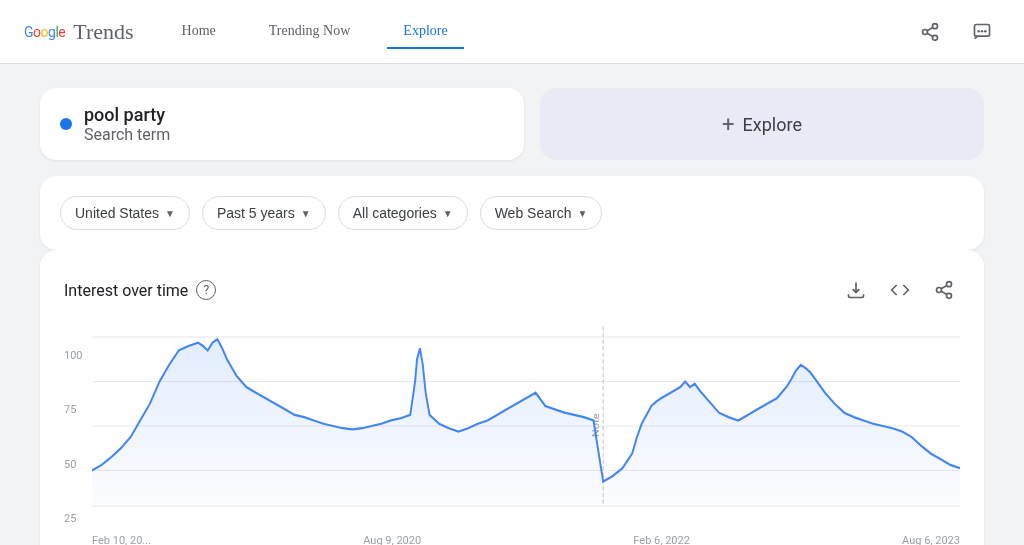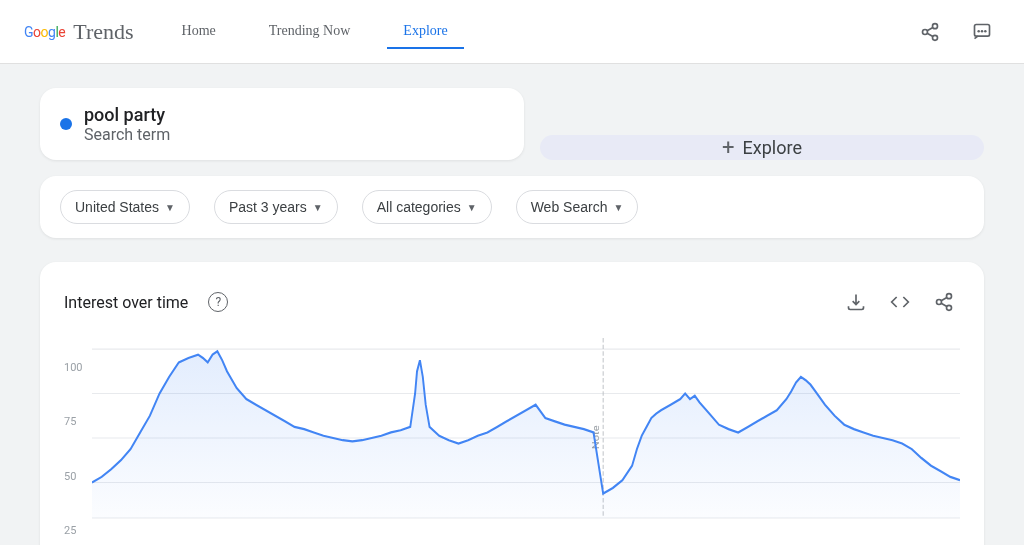--- a/index.html
+++ b/index.html
@@ -82,21 +82,20 @@
     
     .main {
       padding: 24px 40px;
     }
 
     
     .search-area {
       display: flex;
       gap: 16px;
       margin-bottom: 16px;
-      align-items: flex-end;
     }
     .search-box {
       background: #fff;
       border-radius: 16px;
       padding: 16px 20px;
       flex: 1;
       max-width: 520px;
       display: flex;
       align-items: center;
       gap: 12px;
@@ -137,26 +136,25 @@
     }
     .compare-plus {
       font-size: 22px;
       color: #5f6368;
     }
 
     
     .filters {
       background: #fff;
       border-radius: 16px;
-      padding: 14px 20px;
-      display: flex;
-      gap: 24px;
+      padding: 20px 20px;
+      display: flex;
+      gap: 12px;
       align-items: center;
       box-shadow: 0 1px 3px rgba(0,0,0,0.08);
-      margin-bottom: 24px;
     }
     .filter-btn {
       display: flex;
       align-items: center;
       gap: 6px;
       padding: 8px 14px;
       border: 1px solid #dadce0;
       border-radius: 24px;
       font-size: 14px;
       color: #3c4043;
@@ -177,21 +175,21 @@
     }
     .chart-header {
       display: flex;
       align-items: center;
       justify-content: space-between;
       margin-bottom: 20px;
     }
     .chart-title-area {
       display: flex;
       align-items: flex-end;
-      gap: 20px;
+      gap: 8px;
     }
     .chart-title {
       font-size: 16px;
       color: #202124;
       font-weight: 400;
     }
     .help-icon {
       width: 20px;
       height: 20px;
       border-radius: 50%;
@@ -290,21 +288,21 @@
       <span>Explore</span>
     </div>
   </div>
 
   <div class="filters">
     <button class="filter-btn">
       <span>United States</span>
       <span class="filter-arrow">▼</span>
     </button>
     <button class="filter-btn">
-      <span>Past 3 years</span>
+      <span>Past 5 years</span>
       <span class="filter-arrow">▼</span>
     </button>
     <button class="filter-btn">
       <span>All categories</span>
       <span class="filter-arrow">▼</span>
     </button>
     <button class="filter-btn">
       <span>Web Search</span>
       <span class="filter-arrow">▼</span>
     </button>

